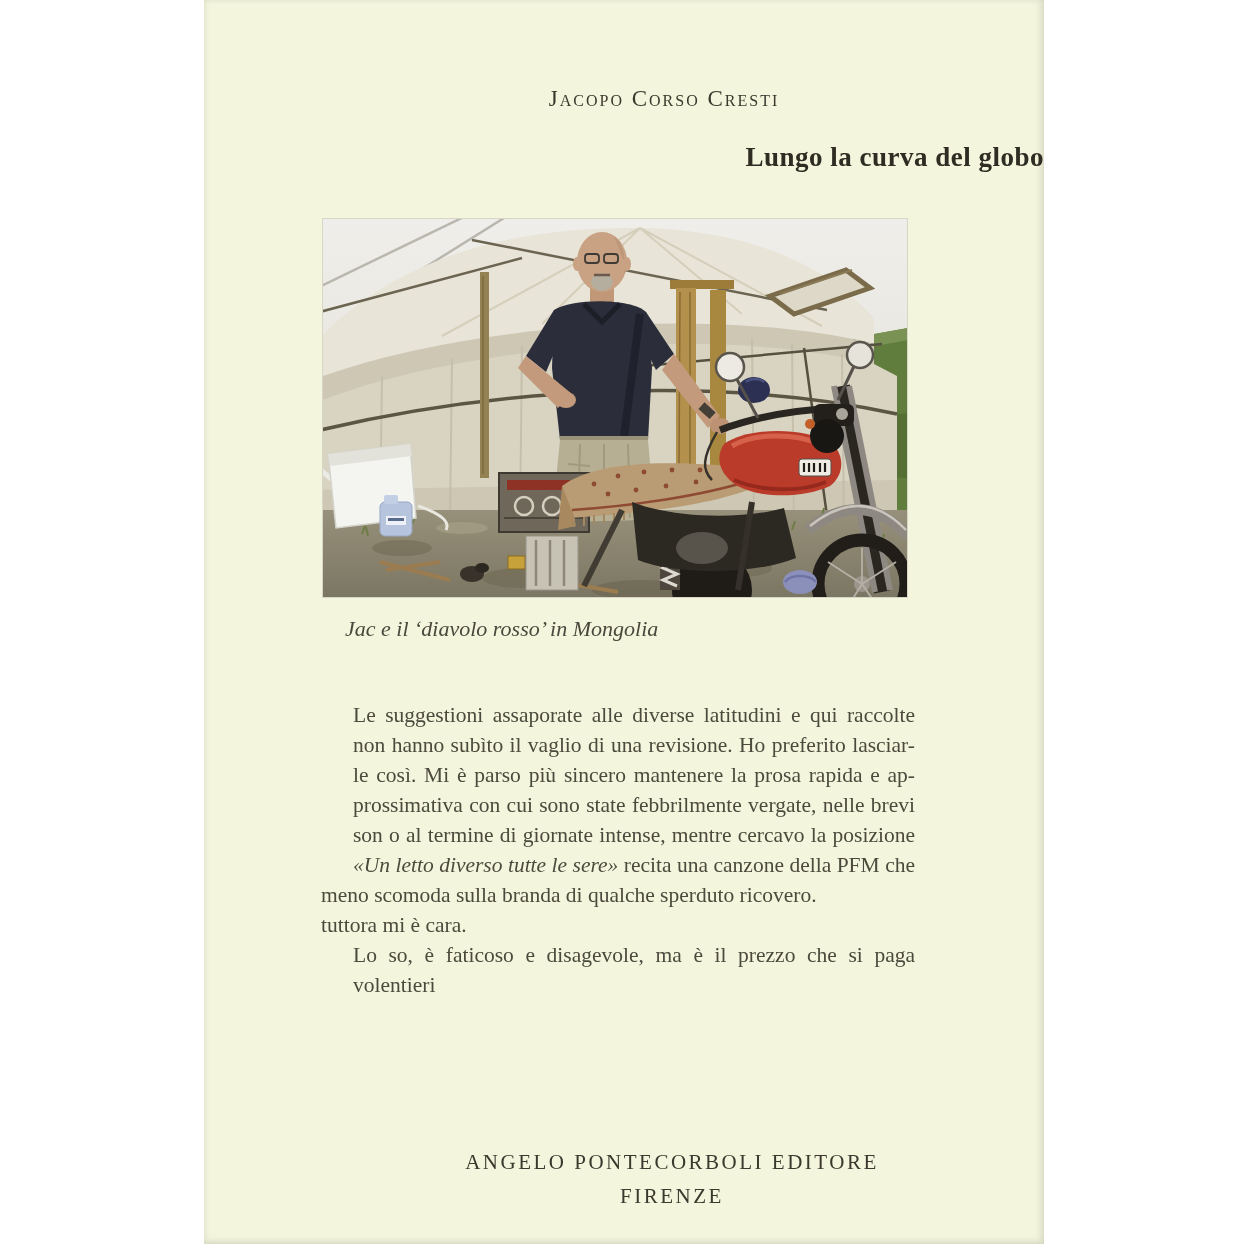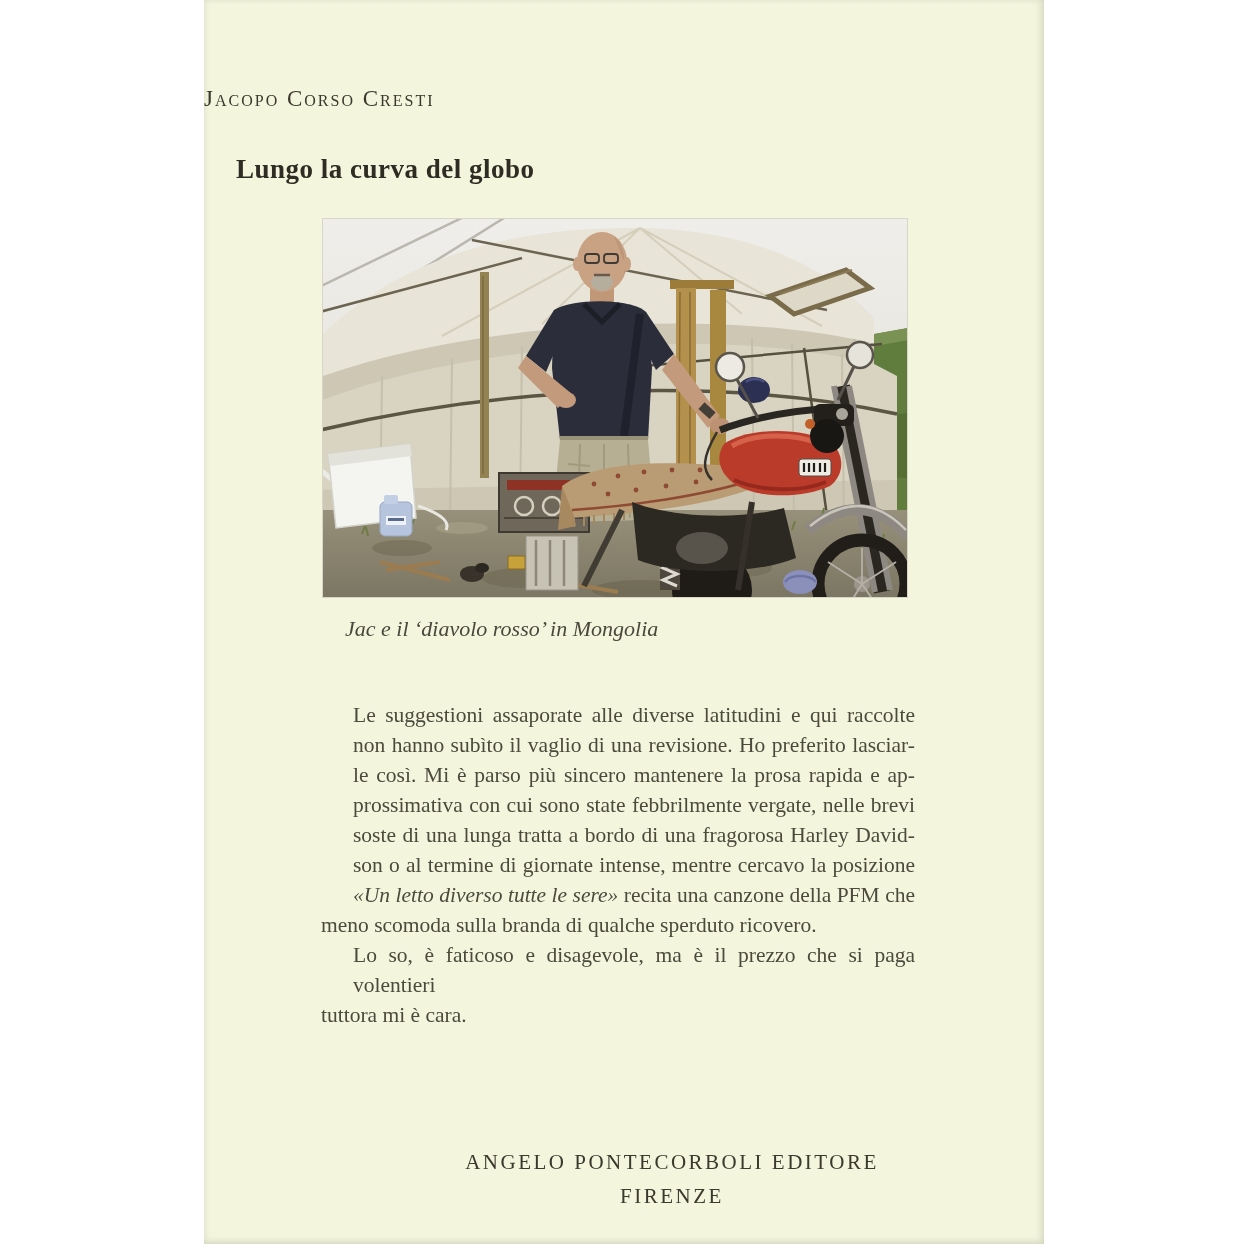--- a/index.html
+++ b/index.html
@@ -6,26 +6,26 @@
   .stage{
     position:relative;width:1257px;height:1257px;background:#ffffff;overflow:hidden;
     font-family:"Liberation Serif", serif;
   }
   .page{
     position:absolute;left:204px;top:0;width:840px;height:1244px;
     background:#f3f5dd;
     box-shadow:inset -3px -2px 6px rgba(170,170,150,0.35), inset 2px 0 4px rgba(200,200,180,0.25);
   }
   .author{
-    position:absolute;left:0;top:86px;width:100%;
-    font-variant:small-caps;font-size:23px;letter-spacing:2px;color:#3b392d;
+    position:absolute;left:0;top:86px;width:100%;text-align:center;
+    font-variant:small-caps;font-size:23px;letter-spacing:2px;color:#3b392d;padding-left:40px;
   }
   .title{
-    position:absolute;left:0;top:154px;width:100%;text-align:left;
-    font-weight:bold;font-size:27px;letter-spacing:0.5px;color:#2f2d23;margin-left:32px;
+    position:absolute;left:0;top:142px;width:100%;text-align:right;
+    font-weight:bold;font-size:27px;letter-spacing:0.5px;color:#2f2d23;
   }
   .photo{
     position:absolute;left:118px;top:218px;width:586px;height:380px;display:block;
   }
   .caption{
     position:absolute;left:121px;top:616px;width:560px;
     font-style:italic;font-size:22px;color:#4a483c;margin-left:20px;
   }
   .body-text{
     position:absolute;left:117px;top:700px;width:594px;
@@ -223,26 +223,25 @@
       <rect x="0.5" y="0.5" width="585" height="379" fill="none" stroke="#d8d6c6" stroke-width="1"></rect>
     </svg>
 
     <div class="caption">Jac e il ‘diavolo rosso’ in Mongolia</div>
 
     <div class="body-text">
         <div class="body-line just"><span>Le suggestioni assaporate alle diverse latitudini e qui raccolte</span></div>
         <div class="body-line just"><span>non hanno subìto il vaglio di una revisione. Ho preferito lasciar-</span></div>
         <div class="body-line just"><span>le così. Mi è parso più sincero mantenere la prosa rapida e ap-</span></div>
         <div class="body-line just"><span>prossimativa con cui sono state febbrilmente vergate, nelle brevi</span></div>
-        <div class="body-line just"><span>soste di una lunga tratta a bordo di una fragorosa Harley David-</span></div>
         <div class="body-line just"><span>son o al termine di giornate intense, mentre cercavo la posizione</span></div>
         <div class="body-line just"><span class="ital">«Un letto diverso tutte le sere»</span><span> recita una canzone della PFM che</span></div>
         <div class="body-line"><span>meno scomoda sulla branda di qualche sperduto ricovero.</span></div>
+        <div class="body-line"><span>tuttora mi è cara.</span></div>
         <div class="body-line just"><span>Lo so, è faticoso e disagevole, ma è il prezzo che si paga volentieri</span></div>
-        <div class="body-line"><span>tuttora mi è cara.</span></div>
       </div>
 
     <div class="publisher">
       <div>ANGELO PONTECORBOLI EDITORE</div>
       <div>FIRENZE</div>
     </div>
 
   </div>
 </div>
 

